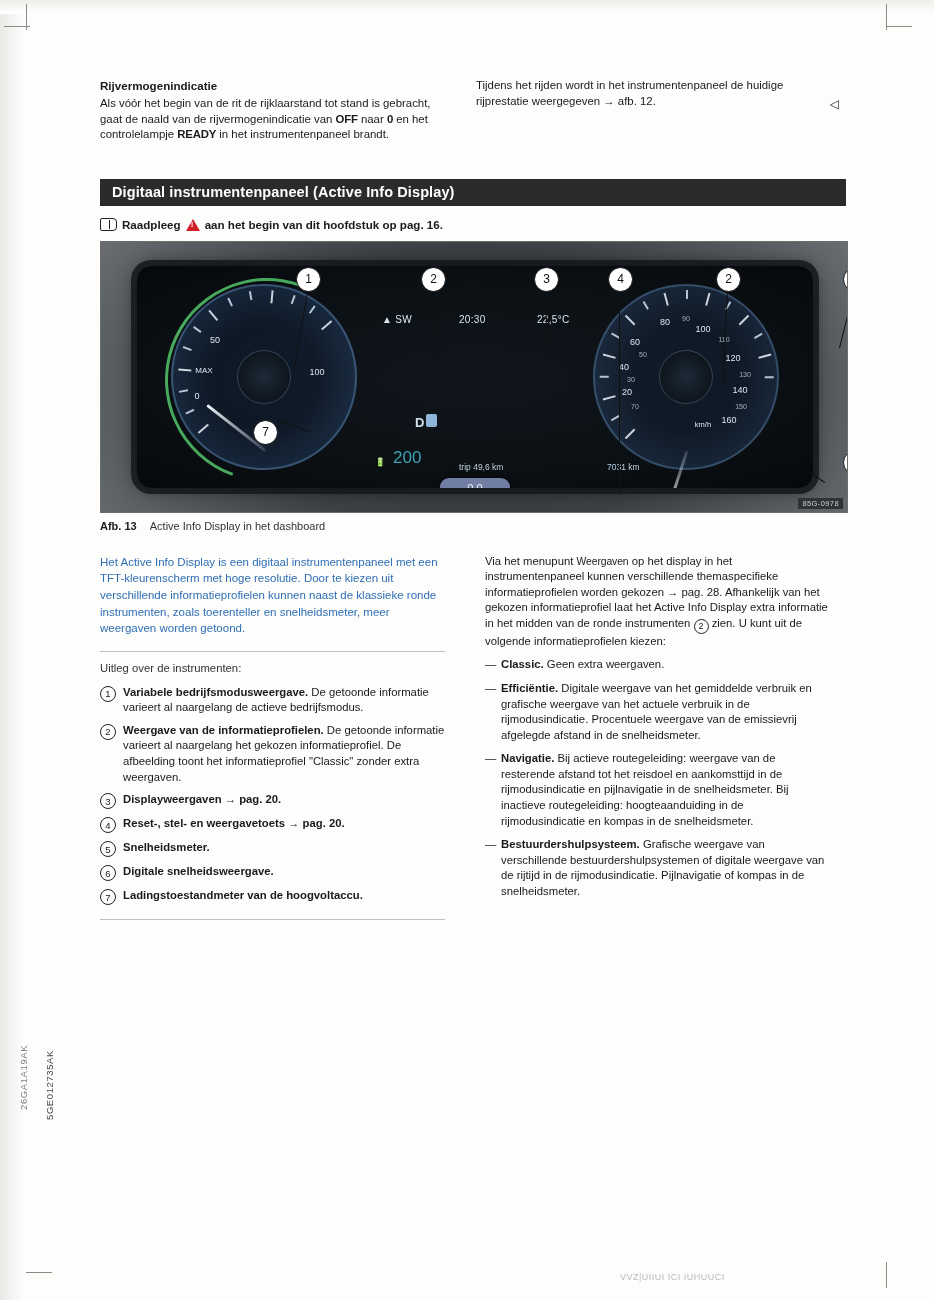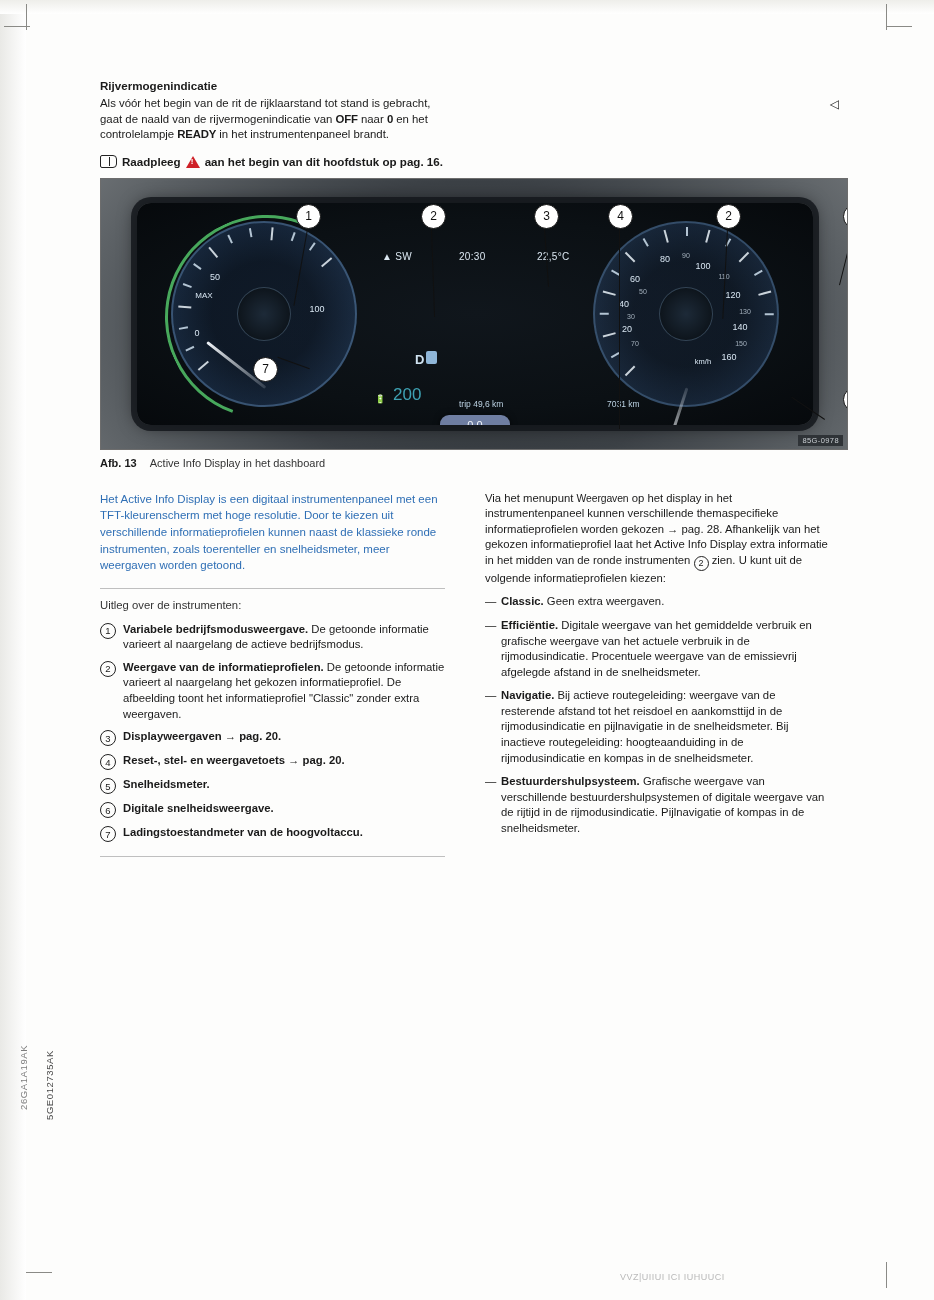--- a/index.html
+++ b/index.html
@@ -410,23 +410,27 @@
 
   <div class="content">
 
     <div class="intro">
       <div class="col">
         <h3>Rijvermogenindicatie</h3>
         <p><span>Als vóór het begin van de rit de rijklaarstand tot stand is gebracht, gaat de naald van de rijvermogenindicatie van </span><span class="cond">OFF</span><span> naar </span><span class="cond">0</span><span> en het controlelampje </span><span class="cond">READY</span><span> in het instrumentenpaneel brandt.</span></p>
       </div>
       <div class="col">
         <div class="arrow-left">◁</div>
+        <p>Tijdens het rijden wordt in het instrumentenpaneel de huidige rijprestatie weergegeven → afb. 12.</p>
       </div>
     </div>
 
+    <div class="section-bar">
+      <span>Digitaal instrumentenpaneel (Active Info Display)</span>
+    </div>
 
     <div class="note-line">
       <span class="book-icon"></span>
       <span>Raadpleeg</span>
       <span class="warn-icon"></span>
       <span>aan het begin van dit hoofdstuk op pag. 16.</span>
     </div>
 
     <div class="figure">
       <div class="dash-bg"></div>
@@ -446,21 +450,21 @@
             <div class="tick" style="transform:rotate(-25deg)"></div>
             <div class="tick" style="transform:rotate(-10deg)"></div>
             <div class="tick major" style="transform:rotate(5deg)"></div>
             <div class="tick" style="transform:rotate(20deg)"></div>
             <div class="tick" style="transform:rotate(35deg)"></div>
             <div class="tick major" style="transform:rotate(50deg)"></div>
           </div>
           <div class="num" style="left:26px; top:112px;">0</div>
           <div class="num" style="left:44px; top:56px;">50</div>
           <div class="num" style="left:146px; top:88px;">100</div>
-          <div class="num" style="left:33px; top:74px; font-size:8px;">MAX</div>
+          <div class="num" style="left:33px; top:86px; font-size:8px;">MAX</div>
           <div class="gauge-hub"></div>
           <div class="needle" style="transform: rotate(-52deg);"></div>
         </div>
 
         <div class="gauge right">
           <div class="ticks">
             <div class="tick major" style="transform:rotate(-135deg)"></div>
             <div class="tick" style="transform:rotate(-120deg)"></div>
             <div class="tick major" style="transform:rotate(-105deg)"></div>
             <div class="tick" style="transform:rotate(-90deg)"></div>

